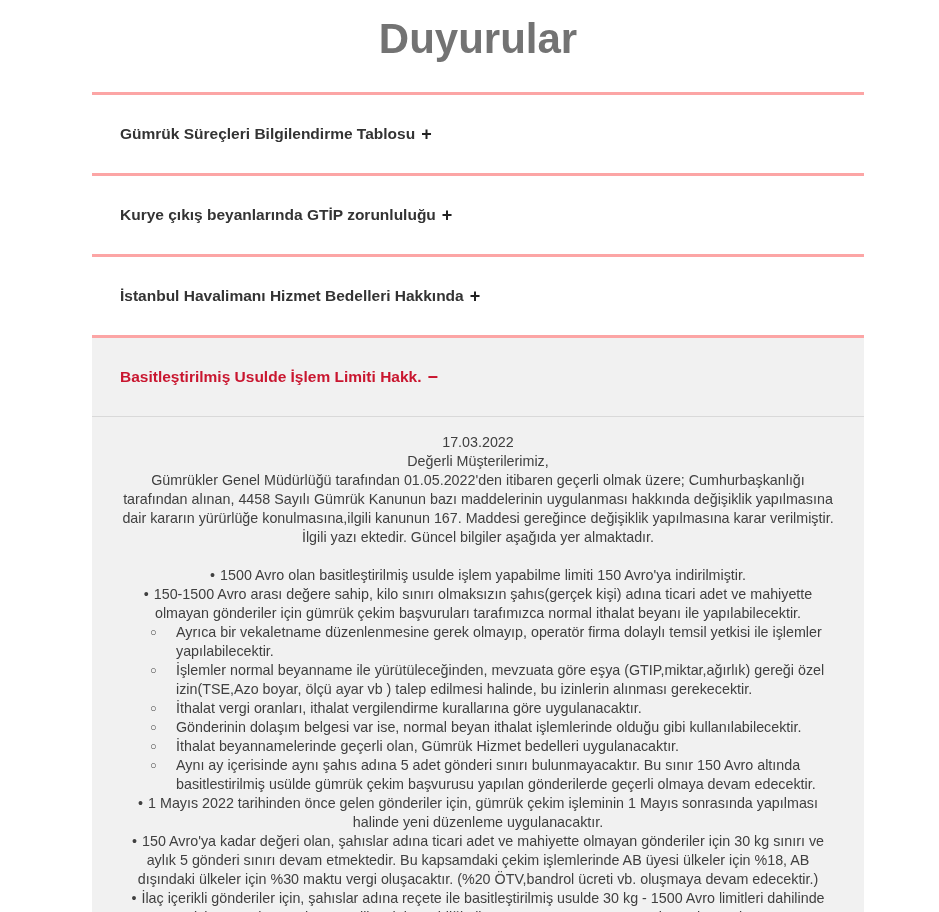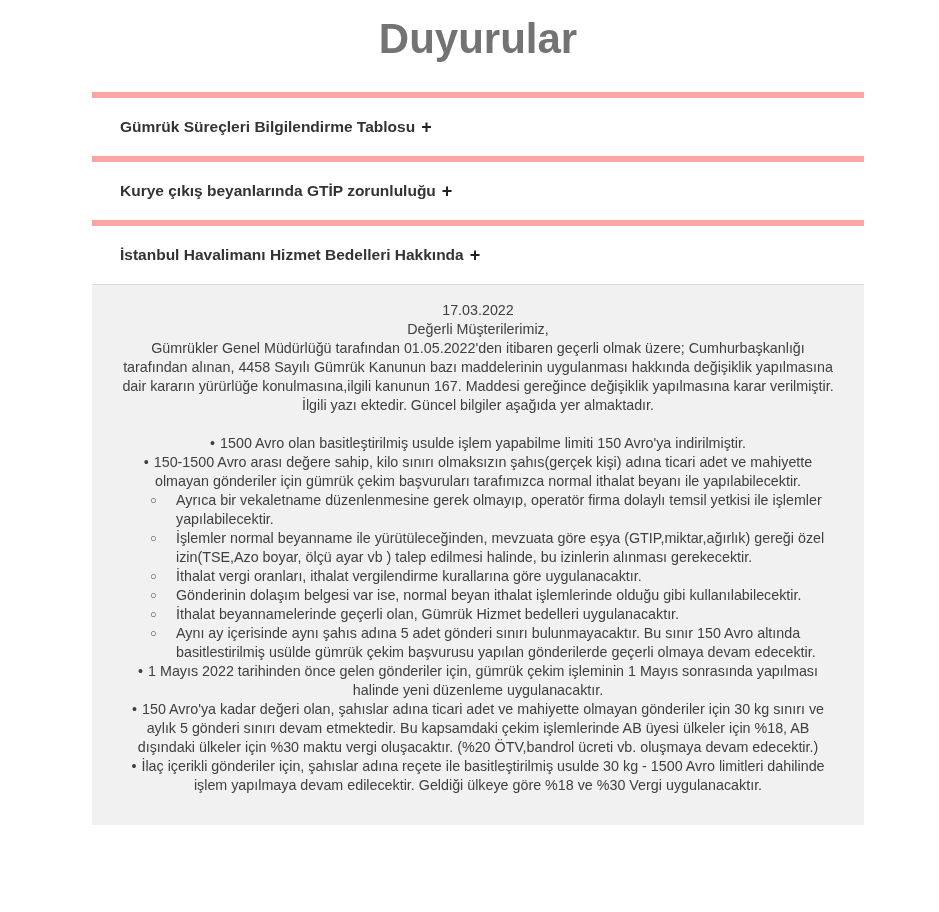--- a/index.html
+++ b/index.html
@@ -19,22 +19,22 @@
     line-height: 50px;
     font-weight: 800;
     color: #737373;
     letter-spacing: 0px;
   }
   .accordion {
     margin-left: 92px;
     width: 772px;
   }
   .acc-item {
-    border-top: 6px solid #fca5a5;
-    padding: 18px 28px;
+    border-top: 3px solid #fca5a5;
+    padding: 28px 28px;
     cursor: pointer;
     background: #ffffff;
   }
   .acc-label {
     font-size: 15.5px;
     line-height: 21px;
     font-weight: 700;
     color: #333333;
   }
   .acc-toggle {
@@ -80,20 +80,23 @@
 
 
   <div class="acc-item">
     <span class="acc-label">Kurye çıkış beyanlarında GTİP zorunluluğu</span><span class="acc-toggle">+</span>
   </div>
 
   <div class="acc-item">
     <span class="acc-label">İstanbul Havalimanı Hizmet Bedelleri Hakkında</span><span class="acc-toggle">+</span>
   </div>
 
+  <div class="acc-item expanded">
+    <span class="acc-label">Basitleştirilmiş Usulde İşlem Limiti Hakk.</span><span class="acc-toggle">−</span>
+  </div>
 
   <div class="acc-panel">
     <p>17.03.2022</p>
     <p>Değerli Müşterilerimiz,</p>
     <p>Gümrükler Genel Müdürlüğü tarafından 01.05.2022'den itibaren geçerli olmak üzere; Cumhurbaşkanlığı tarafından alınan, 4458 Sayılı Gümrük Kanunun bazı maddelerinin uygulanması hakkında değişiklik yapılmasına dair kararın yürürlüğe konulmasına,ilgili kanunun 167. Maddesi gereğince değişiklik yapılmasına karar verilmiştir. İlgili yazı ektedir. Güncel bilgiler aşağıda yer almaktadır.</p>
 
     <div class="gap-line"></div>
 
 
     <p class="bullet"><span class="b-marker">•</span><span>1500 Avro olan basitleştirilmiş usulde işlem yapabilme limiti 150 Avro'ya indirilmiştir.</span></p>

